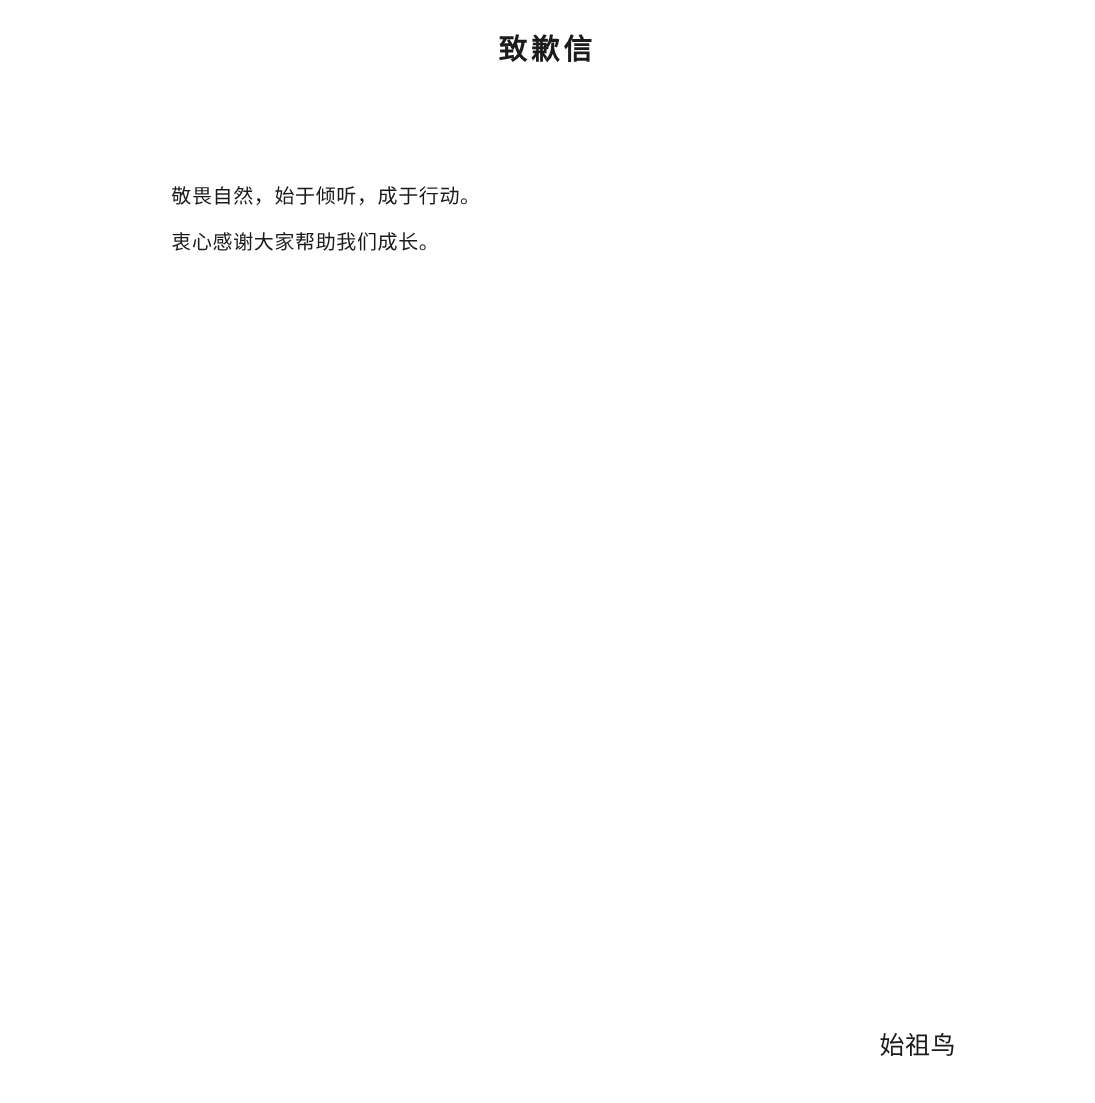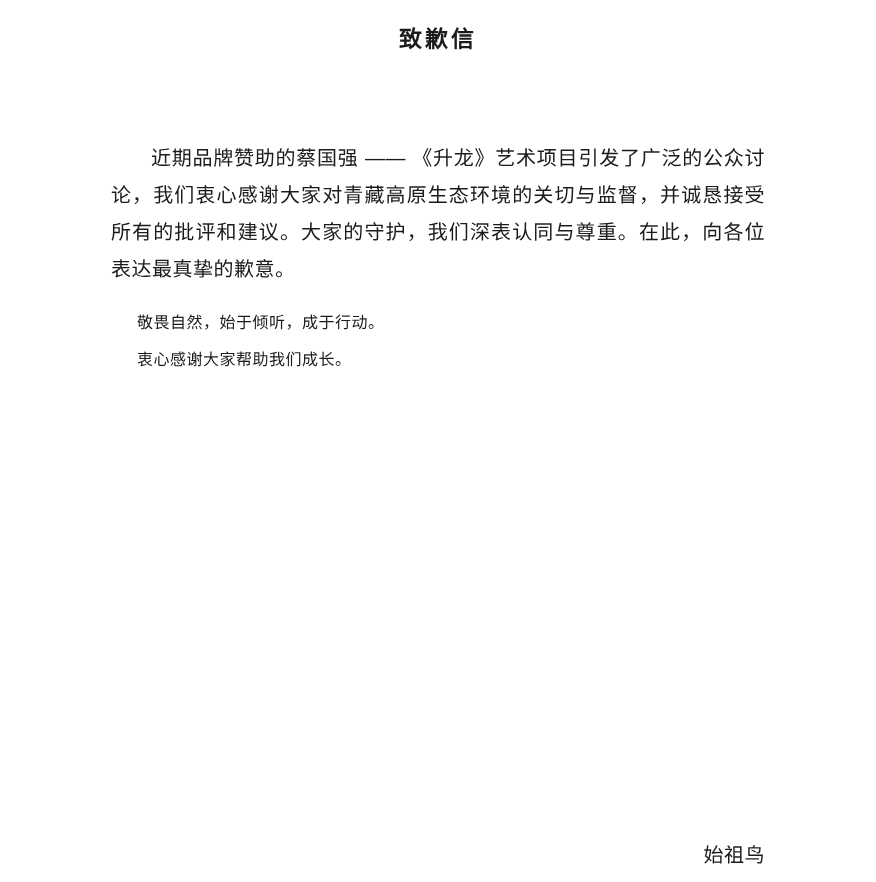--- a/index.html
+++ b/index.html
@@ -6,21 +6,21 @@
     margin: 0;
     padding: 0;
     background: #ffffff;
   }
   .page {
     position: relative;
     width: 716px;
     height: 882px;
     margin: 0 auto;
     background: #ffffff;
-    font-family: Liberation Sans, sans-serif;
+    font-family: Liberation Mono, monospace;
     color: #1b1b1b;
     overflow: hidden;
     box-sizing: border-box;
   }
   .title {
     padding-top: 20px;
     text-align: center;
     font-size: 23px;
     font-weight: bold;
     letter-spacing: 3px;
@@ -43,36 +43,35 @@
     font-size: 16px;
     line-height: 37px;
     letter-spacing: 0.5px;
   }
   .closing .line {
     text-indent: 2em;
   }
   .sign-block {
     position: absolute;
     right: 31px;
-    bottom: 8px;
+    bottom: 24px;
     text-align: left;
     font-size: 20px;
     line-height: 38px;
     letter-spacing: 0.5px;
   }
 </style>
 </head>
 <body>
 
 <div class="page">
 
   <div class="title">致歉信</div>
 
   <div class="content">
-    <p>近期品牌赞助的蔡国强 —— 《升龙》艺术项目引发了广泛的公众讨论，我们衷心感谢大家对青藏高原生态环境的关切与监督，并诚恳接受所有的批评和建议。大家的守护，我们深表认同与尊重。在此，向各位表达最真挚的歉意。</p>
   </div>
 
   <div class="closing">
     <div class="line">敬畏自然，始于倾听，成于行动。</div>
     <div class="line">衷心感谢大家帮助我们成长。</div>
   </div>
 
   <div class="sign-block">
     <div>始祖鸟</div>
   </div>

